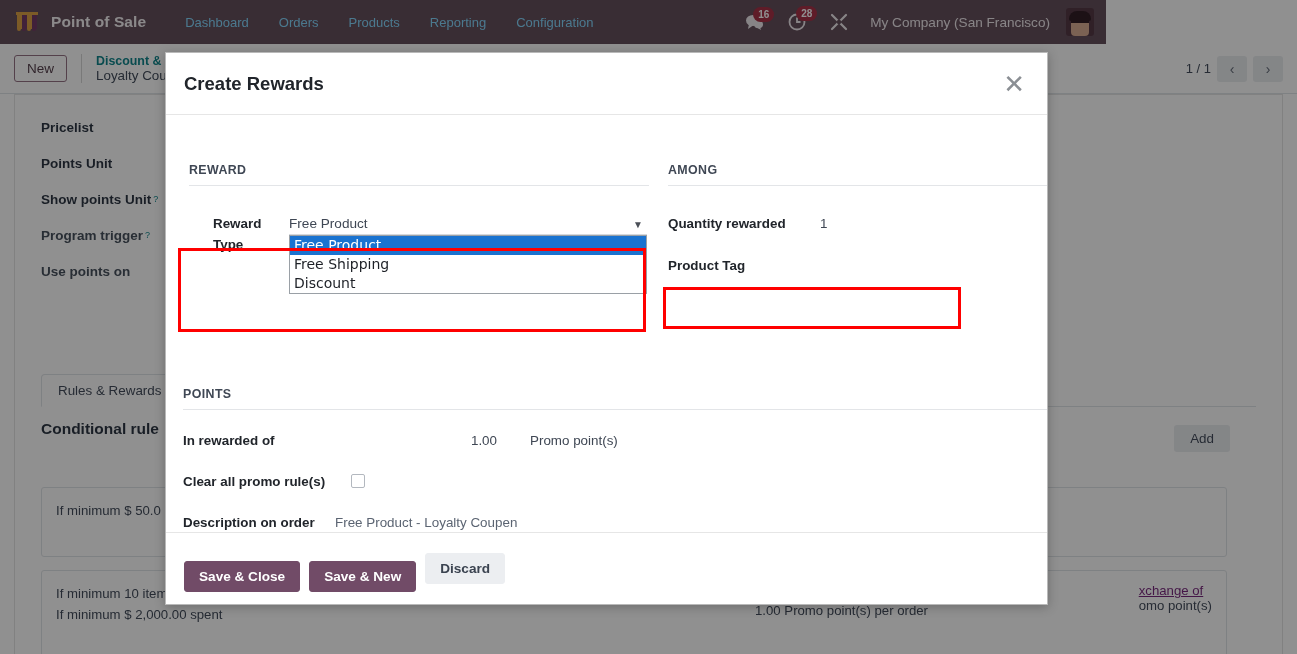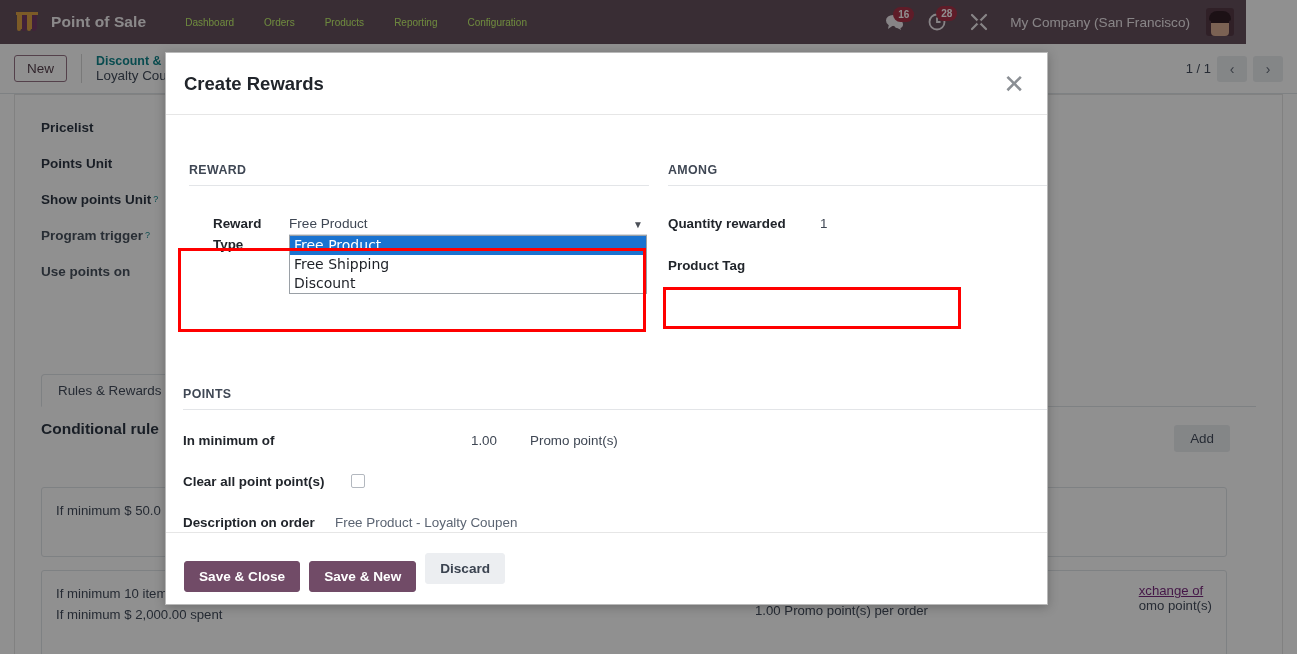--- a/index.html
+++ b/index.html
@@ -8,30 +8,30 @@
     overflow: hidden;
     font-family: "Liberation Sans", sans-serif;
     background: #ffffff;
   }
   #app { position: relative; width: 1297px; height: 654px; }
 
   
   .bg-layer { position: absolute; inset: 0; background: #ffffff; }
 
   .topbar {
-    position: absolute; top: 0; left: 0; width: 1246px; height: 44px;
+    position: absolute; top: 0; left: 0; width: 1106px; height: 44px;
     background: #5c4452;
     display: flex; align-items: center;
   }
   .brand { display: flex; align-items: center; gap: 9px; padding-left: 16px; }
   .logo-awning { width: 26px; height: 22px; position: relative; display: block; }
   .brand-name { color: #f5f2f4; font-size: 15.5px; font-weight: bold; letter-spacing: .1px; }
   .menu { display: flex; align-items: center; gap: 0px; margin-left: 24px; }
   .menu-item {
-    color: #bef264; font-size: 10px; padding: 6px 15px; cursor: pointer;
+    color: #7dd3fc; font-size: 13px; padding: 6px 15px; cursor: pointer;
     white-space: nowrap;
   }
   .top-right {
     margin-left: auto; display: flex; align-items: center; gap: 0px; padding-right: 12px;
   }
   .sysicon { position: relative; padding: 0 12px; display:flex; align-items:center; color:#efe9ed; }
   .badge {
     position: absolute; top: -7px; left: 20px;
     background: #a3243b; color: #fff; font-size: 10px; font-weight: bold;
     border-radius: 9px; padding: 1px 5px; line-height: 13px; min-width: 19px; text-align: center;
@@ -328,27 +328,27 @@
         <div class="mrow" style="margin-top:18px;">
           <span class="mlabel">Product Tag</span>
           <span class="mval"></span>
         </div>
       </div>
 
       <div class="points-block">
         <div class="grp-title">POINTS</div>
 
         <div class="mrow" style="margin-top:20px;">
-          <span class="mlabel">In minimum of</span>
+          <span class="mlabel">In rewarded of</span>
           <span class="mval num" style="margin-left:100px;">1.00</span>
           <span class="mval" style="margin-left:33px;">Promo point(s)</span>
         </div>
 
         <div class="mrow" style="margin-top:17px;">
-          <span class="mlabel" style="width:152px;flex:0 0 152px;">Clear all point point(s)</span>
+          <span class="mlabel" style="width:152px;flex:0 0 152px;">Clear all promo rule(s)</span>
           <span class="chk" style="margin-left:16px;"></span>
         </div>
 
         <div class="mrow" style="margin-top:17px; position:relative;">
           <span class="mlabel" style="width:152px;flex:0 0 152px;">Description on order</span>
           <span class="mval muted">Free Product - Loyalty Coupen</span>
           <span class="en-tag">EN</span>
         </div>
 
       </div>

